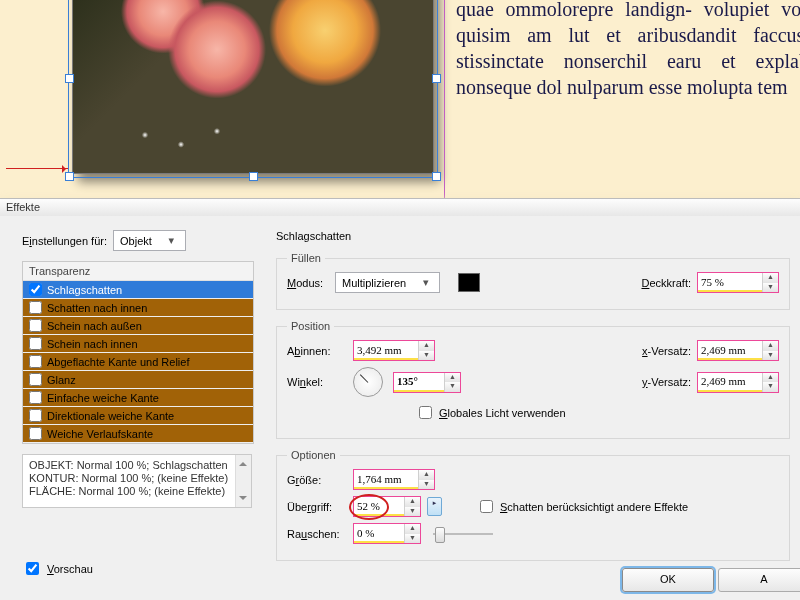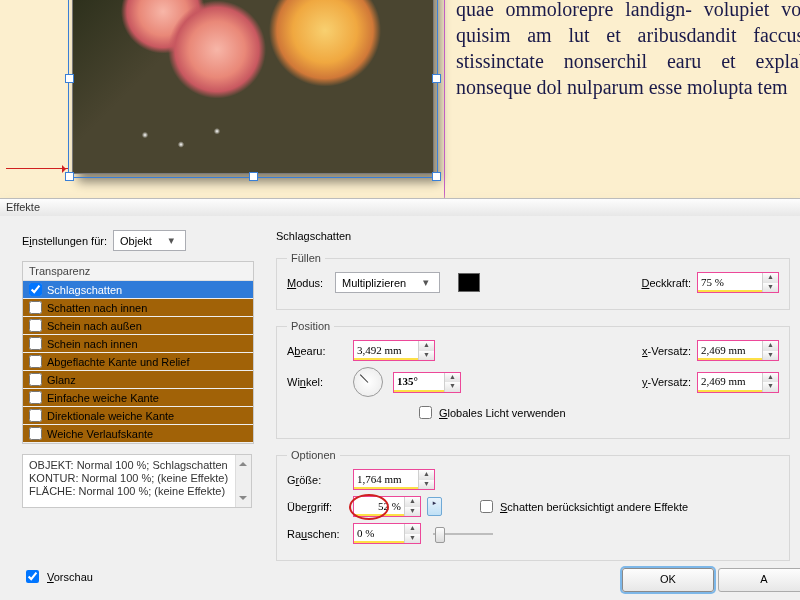--- a/index.html
+++ b/index.html
@@ -51,21 +51,21 @@
 .spin .btns div{flex:1;background:linear-gradient(#fdfdfd,#e3e3e3);text-align:center;font-size:7px;line-height:8px;color:#555}
 .swatch{width:20px;height:17px;background:#000;border:1px solid #666;display:inline-block}
 .angle-dial{width:28px;height:28px;border:1px solid #9a9a9a;border-radius:50%;background:radial-gradient(#fff,#e8e8e8);position:relative;display:inline-block;vertical-align:middle}
 .angle-dial::after{content:"";position:absolute;left:50%;top:50%;width:11px;height:1px;background:#333;transform-origin:left center;transform:rotate(-135deg)}
 .chk{display:inline-flex;align-items:center;gap:4px}
 .circle-mark{position:absolute;border:2px solid #d02020;border-radius:50%;width:36px;height:22px;pointer-events:none}
 .slider{display:inline-block;width:60px;height:8px;vertical-align:middle;position:relative;margin-left:6px}
 .slider::before{content:"";position:absolute;left:0;right:0;top:3px;height:2px;background:#bdbdbd}
 .slider::after{content:"";position:absolute;left:2px;top:-3px;width:8px;height:14px;background:linear-gradient(#fdfdfd,#dcdcdc);border:1px solid #9a9a9a;border-radius:2px}
 .slider-btn{display:inline-block;width:15px;height:19px;background:linear-gradient(#eaf3fb,#bfe0f6);border:1px solid #6fa9d6;border-radius:2px;text-align:center;font-size:7px;line-height:8px;color:#335;vertical-align:top;padding-top:1px;box-sizing:border-box}
-.preview-row{position:absolute;left:22px;bottom:14px;display:flex;align-items:center;gap:5px}
+.preview-row{position:absolute;left:22px;bottom:22px;display:flex;align-items:center;gap:5px}
 .ok-btn{position:absolute;right:86px;bottom:8px;width:90px;height:22px;background:linear-gradient(#fdfdfd,#e7e7e7);border:1px solid #8a8a8a;border-radius:3px;box-shadow:0 0 0 2px #7db7e8;text-align:center;line-height:20px}
 .a-btn{position:absolute;right:-10px;bottom:8px;width:90px;height:22px;background:linear-gradient(#fdfdfd,#e7e7e7);border:1px solid #ababab;border-radius:3px;text-align:center;line-height:20px}
 </style>
 </head>
 <body>
 
 <div class="doc-area">
   <div class="photo"></div>
   <div class="sel">
 
@@ -163,21 +163,21 @@
               <div>▲</div>
               <div>▼</div>
             </div>
           </div>
       </div>
     </fieldset>
 
     <fieldset>
       <legend>Position</legend>
       <div class="frow">
-        <span class="lbl" style="width:60px"><span>A</span><span class="u">b</span><span>earu:</span></span>
+        <span class="lbl" style="width:60px"><span>A</span><span class="u">b</span><span>innen:</span></span>
         <div class="spin">
             <input value="3,492 mm" style="">
             <div class="btns">
               <div>▲</div>
               <div>▼</div>
             </div>
           </div>
         <span style="flex:1"></span>
         <span class="lbl"><span class="u">x</span><span>-Versatz:</span></span>
         <div class="spin">
@@ -225,21 +225,21 @@
             <div class="btns">
               <div>▲</div>
               <div>▼</div>
             </div>
           </div>
         <span style="width:40px"></span>
       </div>
       <div class="frow" style="position:relative">
         <span class="lbl" style="width:60px"><span>Übe</span><span class="u">r</span><span>griff:</span></span>
         <div class="spin">
-            <input style="width: 44px; text-align: right;" value="52 %">
+            <input style="width: 44px;" value="52 %">
             <div class="btns">
               <div>▲</div>
               <div>▼</div>
             </div>
           </div>
         <span class="slider-btn">▸</span>
         <span style="width:22px"></span>
         <label class="chk">
             <input type="checkbox" style="">
             <span><span class="u">S</span><span>chatten berücksichtigt andere Effekte</span></span>

